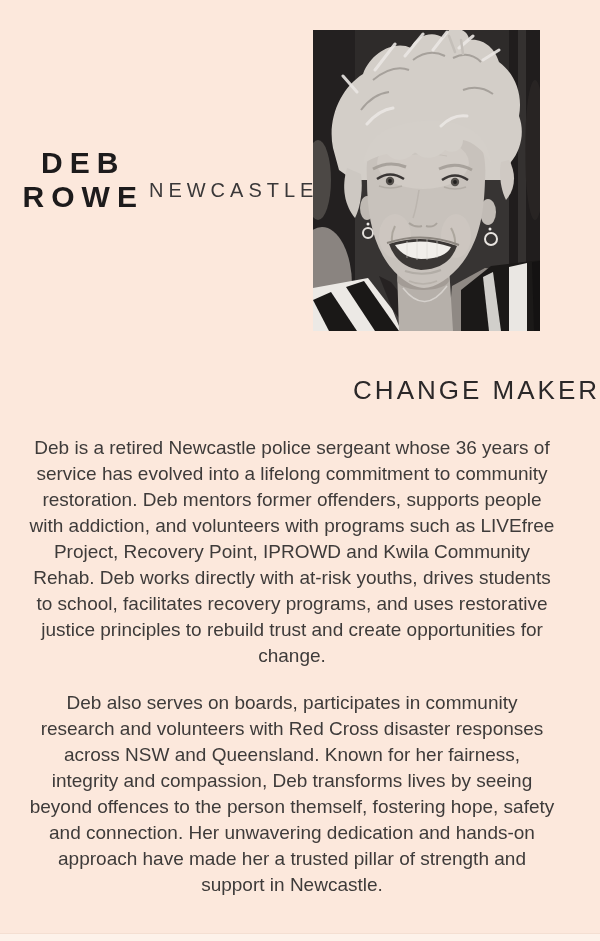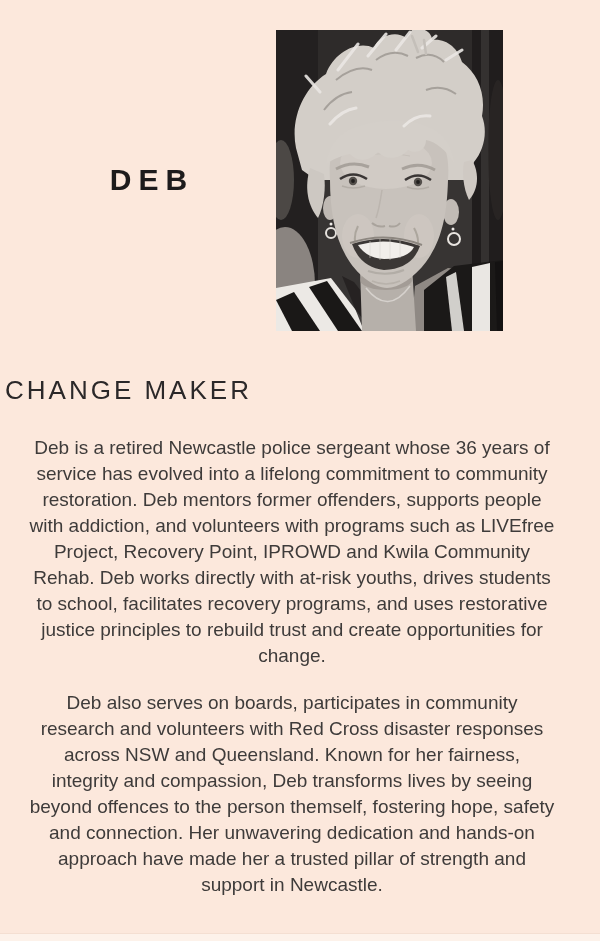--- a/index.html
+++ b/index.html
@@ -12,21 +12,21 @@
     position: relative;
     width: 600px;
     height: 941px;
     background: #fce8dc;
     overflow: hidden;
     margin: 0 auto;
   }
   
   .header { display: flex; height: 331px; }
   .name-col {
-    width: 276px;
+    width: 313px;
     box-sizing: border-box;
     padding-top: 28px;
     padding-left: 21px;
     display: flex;
     justify-content: center;
     align-items: center;
   }
   .name {
     margin: 0;
     text-align: center;
@@ -49,22 +49,22 @@
   .photo-wrap {
     width: 227px;
     height: 301px;
     margin-top: 30px;
     flex: none;
     background: #343130;
   }
   .photo-wrap svg { display: block; }
   
   .role {
-    margin: 44px 16px 0 0;
-    text-align: left;
+    margin: 44px 0 0 0;
+    text-align: right;
     font-size: 26px;
     font-weight: 400;
     line-height: 31px;
     letter-spacing: 3px;
     padding-left: 5px;
     color: #2b2829;
   }
   
   .bio { margin-top: 29px; padding: 0 28px; }
   .bio p {
@@ -86,21 +86,23 @@
 </head>
 <body>
 
 <div class="page">
 
   <div class="header">
 
     <div class="name-col">
       <h1 class="name">
         <span>DEB</span>
+        <span>ROWE</span>
       </h1>
+      <div class="location">NEWCASTLE</div>
     </div>
 
     <div class="photo-wrap">
 
       <svg width="227" height="301" viewBox="0 0 227 301" xmlns="http://www.w3.org/2000/svg" role="img">
 
         <rect x="0" y="0" width="227" height="301" fill="#373433"></rect>
         <rect x="0" y="0" width="42" height="301" fill="#232020"></rect>
         <rect x="196" y="0" width="31" height="301" fill="#201d1d"></rect>
         <rect x="205" y="0" width="8" height="301" fill="#343130"></rect>

